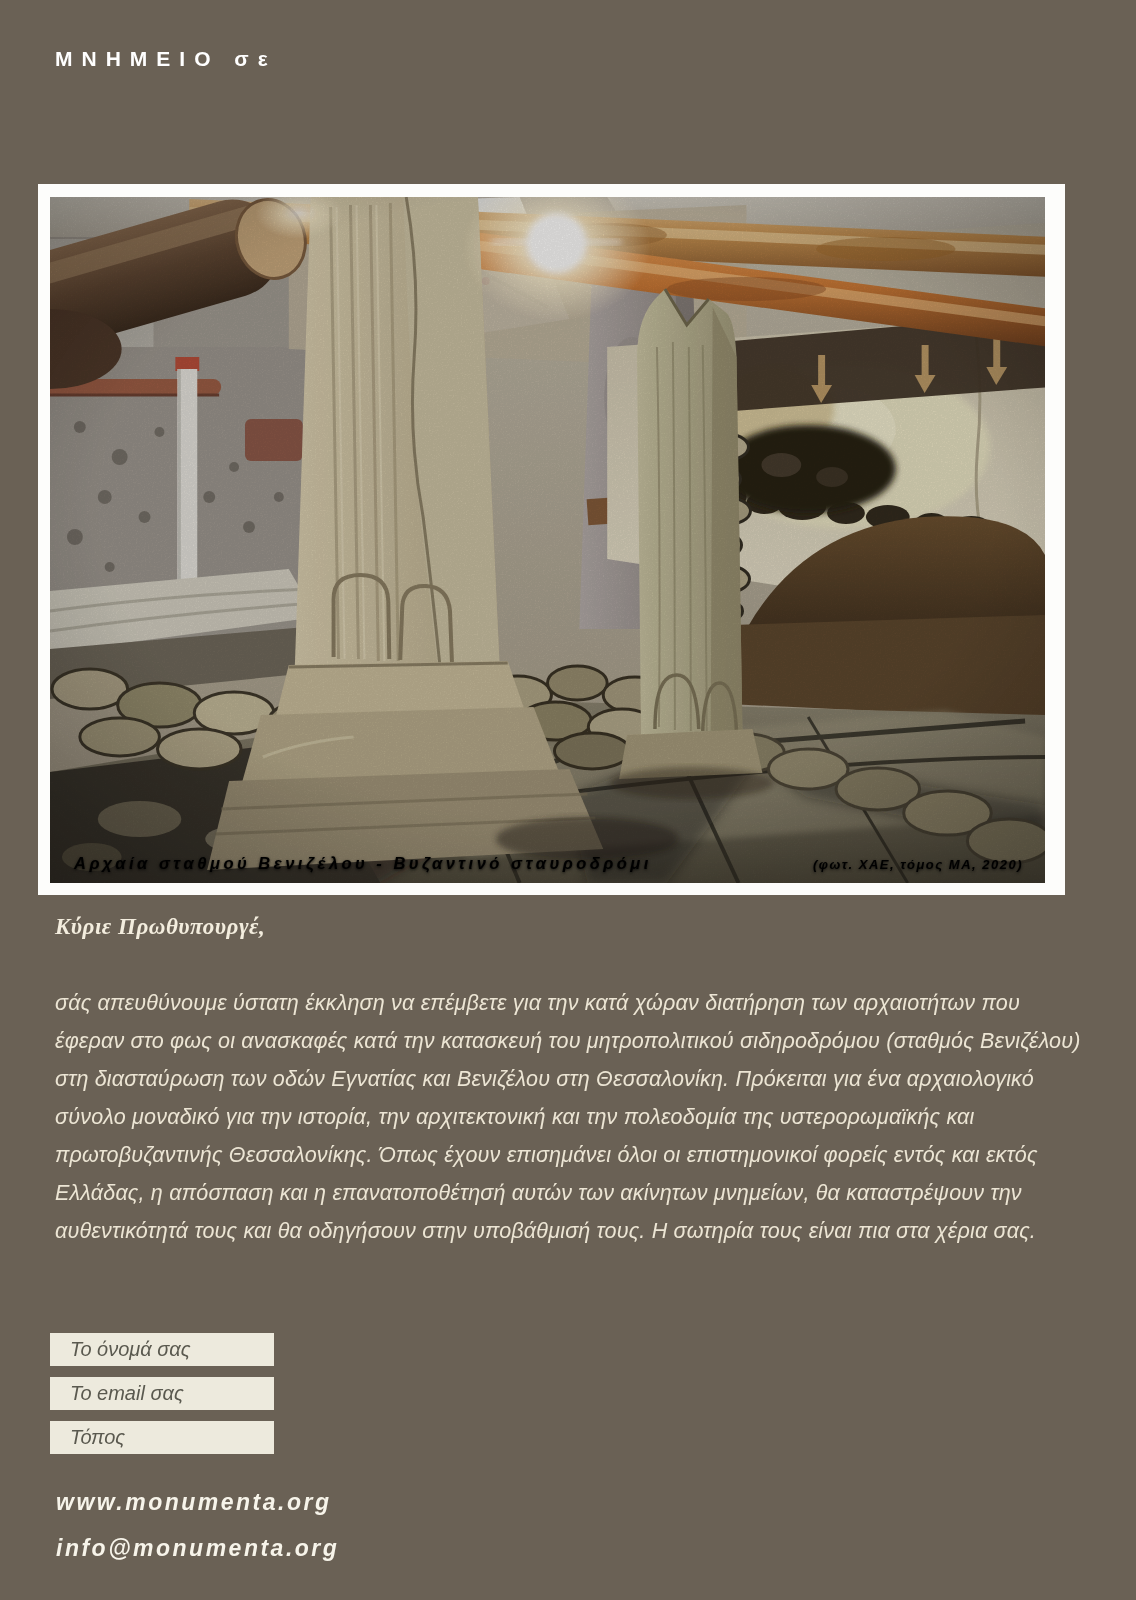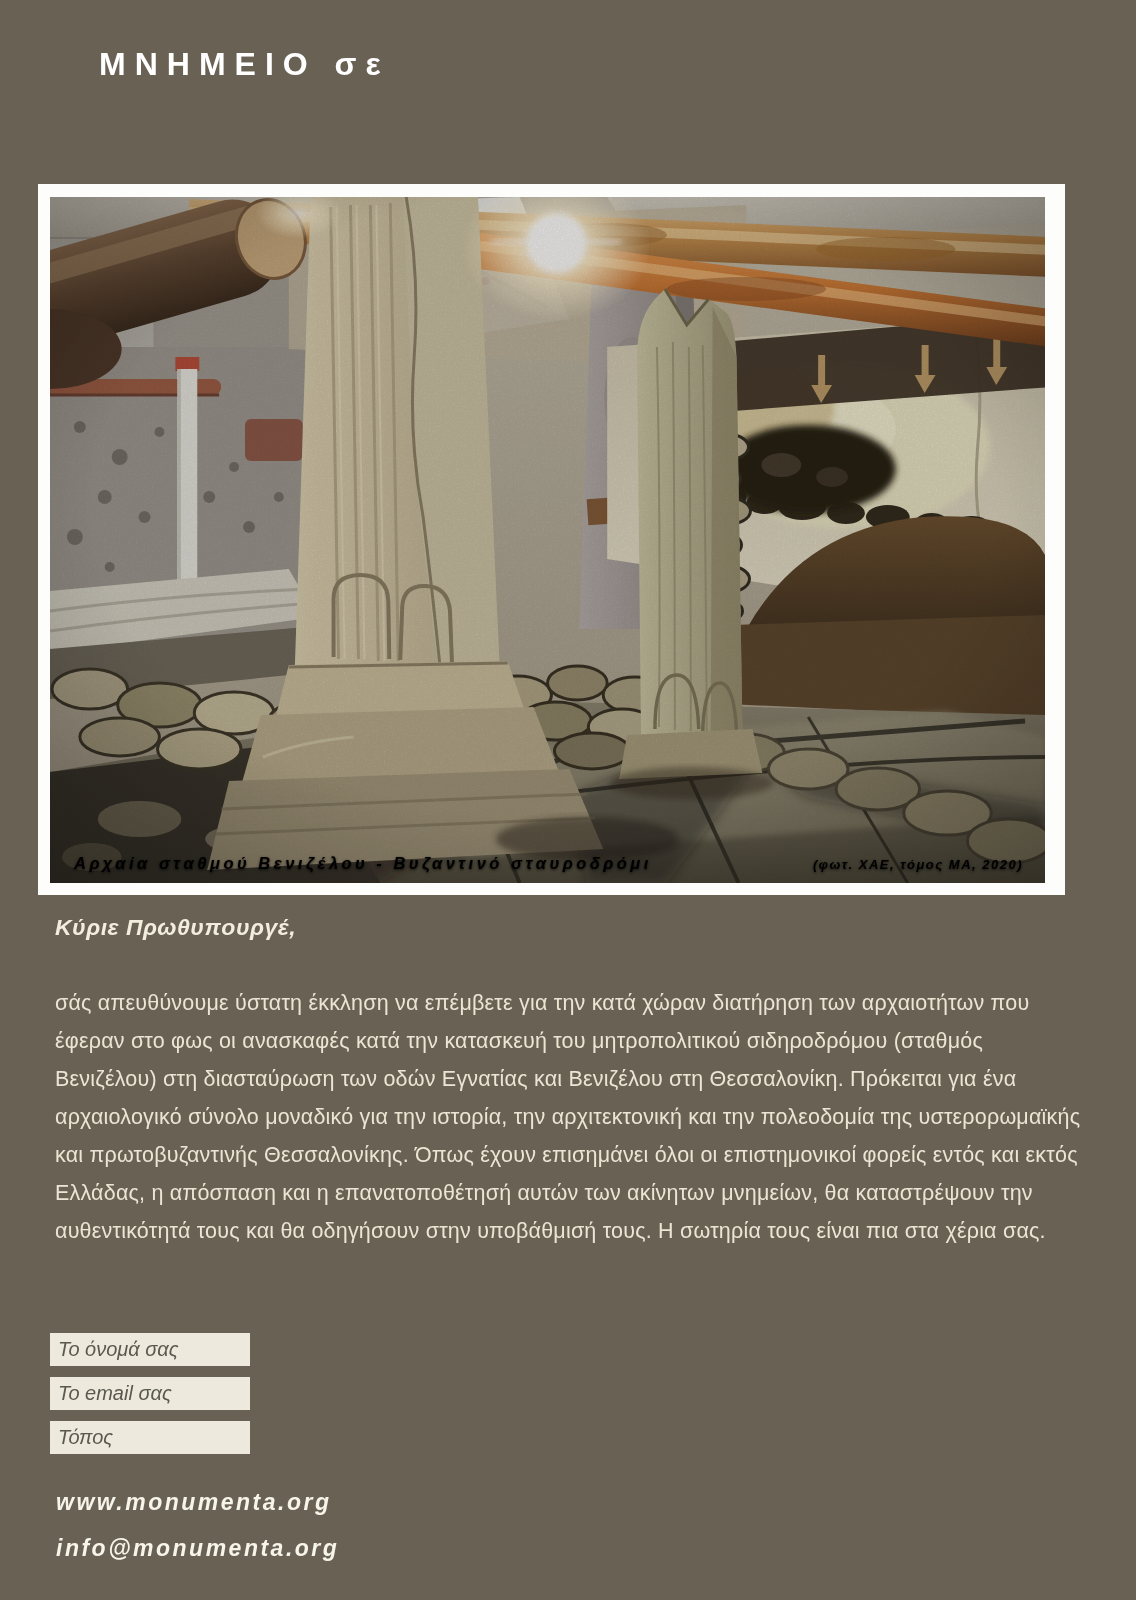--- a/index.html
+++ b/index.html
@@ -2,50 +2,50 @@
 <html><head>
 <meta charset="utf-8">
 <style>
   html,body{margin:0;padding:0;background:#6a6155;}
   .page{
     position:relative;width:1136px;height:1600px;background:#6a6155;
     font-family:"Liberation Sans","DejaVu Sans",sans-serif;overflow:hidden;
   }
   
   .title{position:absolute;left:55px;top:48px;color:#ffffff;font-weight:bold;line-height:1;}
-  .title .l1{display:block;font-size:32px;letter-spacing:9px;margin-left:44px;}
+  .title .l1{display:block;font-size:21px;letter-spacing:9px;}
   .title .l2{display:block;font-size:42px;letter-spacing:10px;margin-top:15px;}
   
   .photo-frame{
     position:absolute;left:38px;top:184px;width:1027px;height:711px;background:#fdfdfb;
   }
   .photo{
     position:absolute;left:12px;top:13px;right:20px;bottom:12px;overflow:hidden;background:#8c8372;
   }
   .photo svg{position:absolute;inset:0;width:100%;height:100%;}
   .caption-row{
     position:absolute;left:24px;right:22px;bottom:10px;
     display:flex;justify-content:space-between;align-items:baseline;
     color:#000000;text-shadow:0 1px 3px rgba(0,0,0,.75);
   }
   .caption-main{font-size:16.5px;font-weight:bold;font-style:italic;letter-spacing:3.5px;}
   .caption-credit{font-size:13px;font-weight:bold;font-style:italic;letter-spacing:1.5px;white-space:nowrap;}
   
   .salutation{
     position:absolute;left:55px;top:914px;color:#f3edde;
-    font-size:23px;font-weight:bold;font-style:italic;letter-spacing:.5px;
+    font-size:23px;font-weight:bold;font-style:italic;letter-spacing:.5px;font-family:Liberation Serif, serif;
   }
   .letter-body{
     position:absolute;left:55px;top:984px;width:1032px;color:#ece5d4;
-    font-size:21.5px;line-height:38px;letter-spacing:.2px;
+    font-size:21.5px;font-style:italic;line-height:38px;letter-spacing:.2px;
   }
   
   .form{position:absolute;left:50px;top:1333px;}
   .form input{
-    display:block;width:184px;height:33px;margin:0 0 11px 0;padding:0 8px;
+    display:block;width:184px;height:33px;margin:0 0 11px 0;padding:0 20px;
     background:#edeadd;border:0;outline:none;border-radius:0;
     font-family:"Liberation Sans","DejaVu Sans",sans-serif;
     font-size:20px;font-style:italic;color:#55544c;
   }
   .form input::placeholder{color:#5a594f;opacity:1;font-style:italic;}
   
   .footer{position:absolute;left:56px;top:1489px;color:#f7f4ea;}
   .footer .link{
     display:block;font-size:23px;font-weight:bold;font-style:italic;
     letter-spacing:2.5px;margin-bottom:19px;cursor:pointer;

